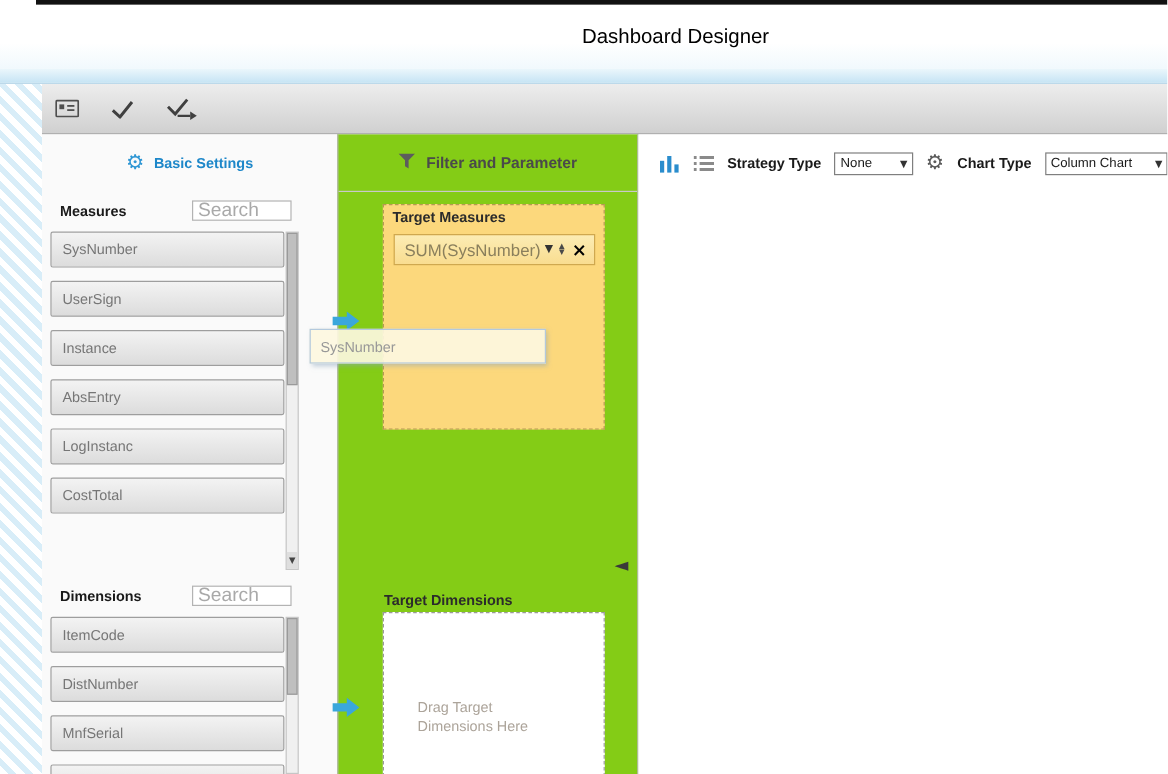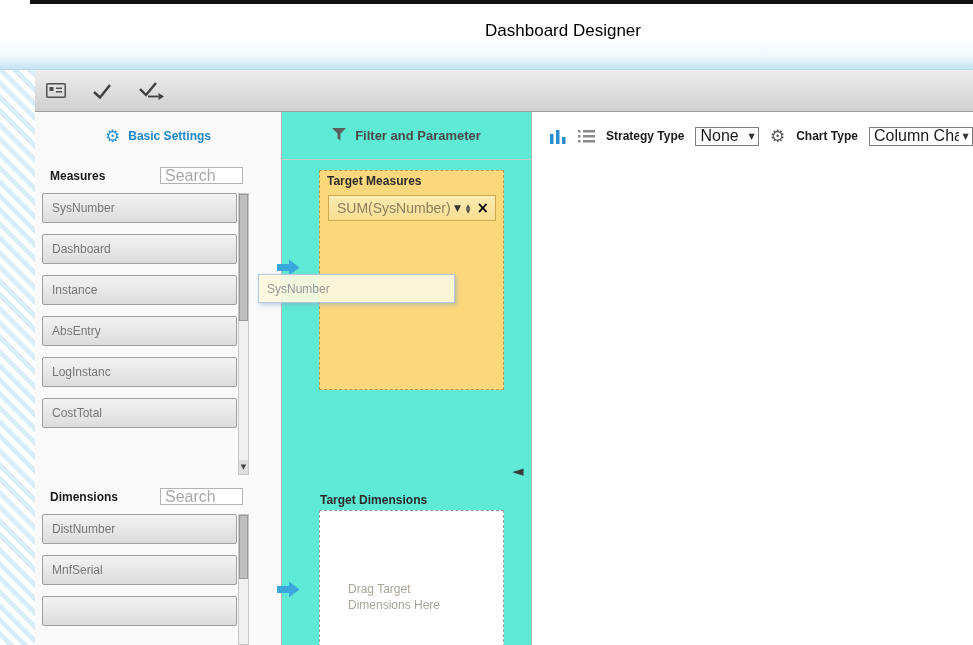--- a/index.html
+++ b/index.html
@@ -56,26 +56,26 @@
   .d-scroll { top:402px; height:131px; }
   .thumb { position:absolute; left:0; top:0; width:9px; background:#bfbfbf; border:1px solid #9a9a9a; }
   .m-scroll .thumb { height:127px; }
   .d-scroll .thumb { height:64px; }
   .scroll-btn { position:absolute; left:0; bottom:0; width:9px; height:14px; background:#dedede;
                 display:flex; align-items:center; justify-content:center;
                 font-size:7px; color:#444; cursor:pointer; }
 
   
   .middle-panel { position:absolute; left:281px; top:112px; width:251px; height:533px;
-                  background:#5eead4; border-left:1px solid #b7b7b7; border-right:1px solid #b7b7b7;
+                  background:#84cc16; border-left:1px solid #b7b7b7; border-right:1px solid #b7b7b7;
                   overflow:hidden; }
   .mp-header { height:48px; border-bottom:1px solid #c9c9c9; display:flex; align-items:center;
                justify-content:center; gap:9px; font-weight:bold; font-size:13px; color:#4a4a4a; }
 
-  .target-measures { position:absolute; left:37px; top:58px; width:185px; height:220px;
+  .target-measures { position:absolute; left:37px; top:58px; width:185px; height:188px;
                      background:#fcd87c; border:1px dashed #b59a52;padding-left:28px; }
   .tz-label { position:absolute; left:7px; top:3px; font-weight:bold; font-size:12px; color:#2b2b2b; }
   .sum-item { position:absolute; left:8px; top:24px; width:168px; height:26px;
               background:linear-gradient(#fcecb4, #f9dd90); border:1px solid #cfa84f;
               display:flex; align-items:center; cursor:pointer; }
   .sum-text { flex:1; padding-left:8px; font-size:14px; color:#8a7f5c; white-space:nowrap; overflow:hidden; }
   .sum-dd { font-size:9px; color:#333; margin:0 5px 0 2px; cursor:pointer; }
   .sort-stack { display:flex; flex-direction:column; align-items:center; margin-right:6px; cursor:pointer; }
   .sort-stack span { font-size:6px; line-height:5px; color:#4a4a4a; }
   .sum-close { font-weight:bold; font-size:15px; color:#000; margin-right:6px; cursor:pointer; line-height:1; }
@@ -100,21 +100,21 @@
 
   
   .right-panel { position:absolute; left:532px; top:112px; width:441px; height:566px; background:#fff; }
   .rp-header { height:48px; display:flex; align-items:center; gap:11px; padding-left:18px; }
   .rp-icon { display:inline-flex; align-items:center; cursor:pointer; }
   .rp-label { font-weight:bold; font-size:12px; color:#1a1a1a; white-space:nowrap; }
   .combo { height:19px; border:1px solid #7f7f7f; background:#fff; display:flex;
            align-items:center; cursor:pointer; }
   .combo-strategy { width:66px; }
   .combo-chart { width:104px; }
-  .combo .val { flex:1; padding:0 4px; font-size:16px; color:#1a1a1a; white-space:nowrap; overflow:hidden; }
+  .combo .val { flex:1; padding:0 4px; font-size:11px; color:#1a1a1a; white-space:nowrap; overflow:hidden; }
   .combo .cArrow { width:13px; text-align:center; font-size:8px; color:#333; }
 </style>
 </head>
 <body>
 
 <div class="screen">
 
   <div class="topbar"></div>
   <div class="app-header">
     <div class="app-title">Dashboard Designer</div>
@@ -149,35 +149,36 @@
     <div class="lp-header">
       <span class="gear blue glyph">⚙</span>
       <span class="lp-title">Basic Settings</span>
     </div>
 
     <div class="sec-label m-label">Measures</div>
     <input class="search m-search" placeholder="Search" style="">
 
     <div class="list m-list">
       <div class="list-item">SysNumber</div>
-      <div class="list-item">Dashboard</div>
+      <div class="list-item">UserSign</div>
       <div class="list-item">Instance</div>
       <div class="list-item">AbsEntry</div>
       <div class="list-item">LogInstanc</div>
       <div class="list-item">CostTotal</div>
     </div>
     <div class="vscroll m-scroll">
       <div class="thumb"></div>
       <div class="scroll-btn glyph">▼</div>
     </div>
 
     <div class="sec-label d-label">Dimensions</div>
     <input class="search d-search" placeholder="Search" style="">
 
     <div class="list d-list">
+      <div class="list-item">ItemCode</div>
       <div class="list-item">DistNumber</div>
       <div class="list-item">MnfSerial</div>
       <div class="list-item"></div>
     </div>
     <div class="vscroll d-scroll">
       <div class="thumb"></div>
     </div>
   </div>
 
   <div class="middle-panel">

